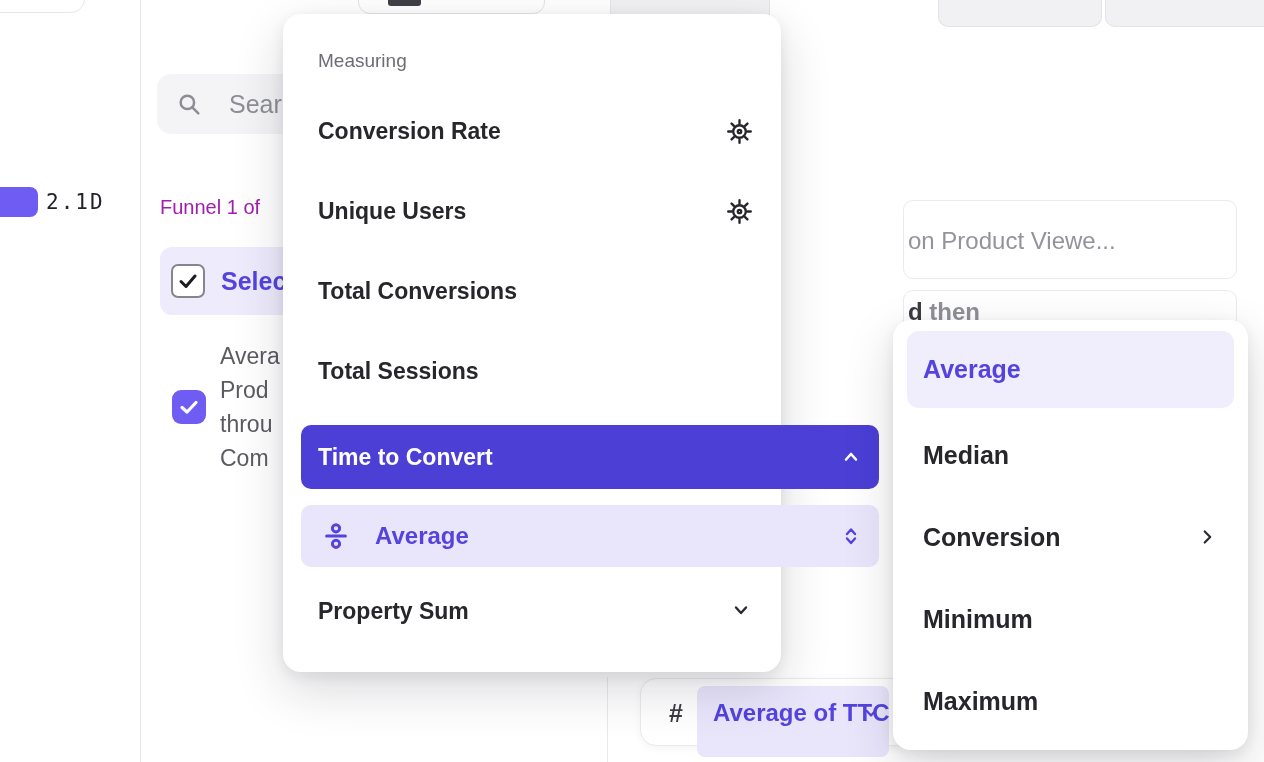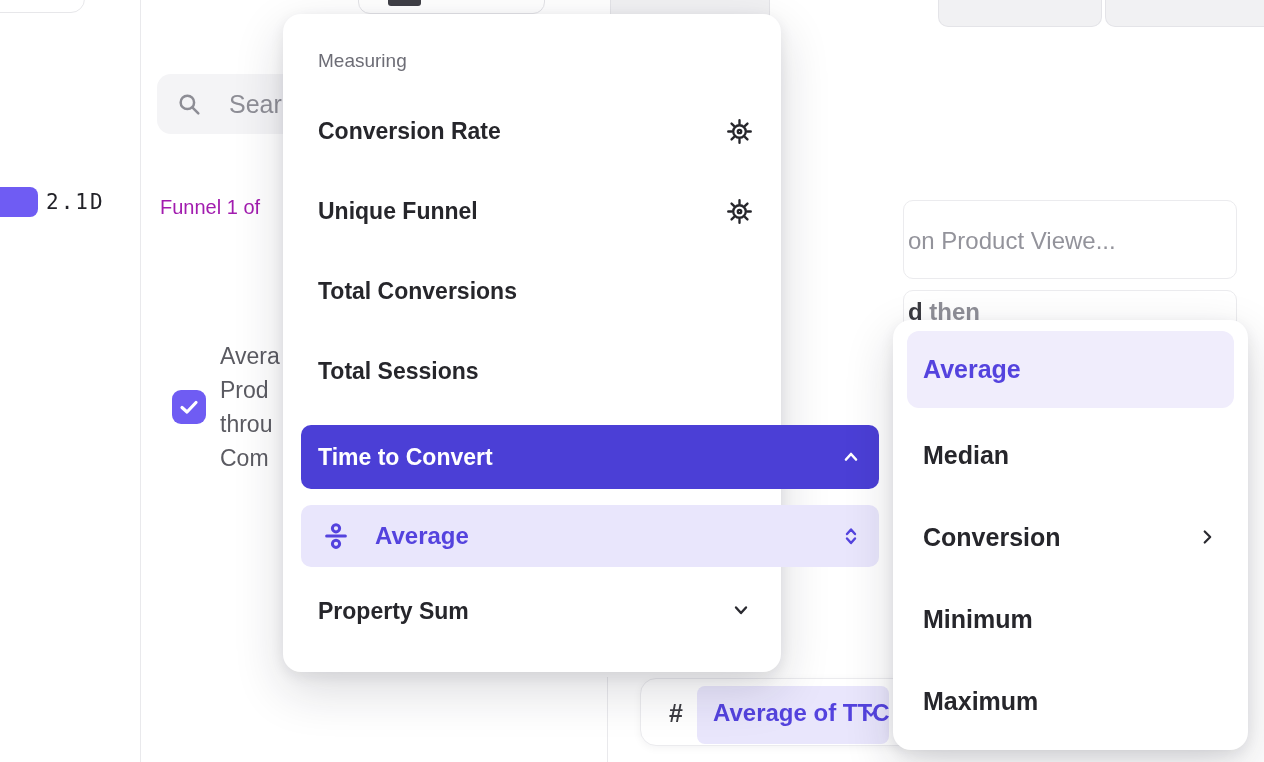--- a/index.html
+++ b/index.html
@@ -65,20 +65,28 @@
         </svg>
     </span>
     <span class="abs" style="left:64px;top:0;line-height:60px;font-size:25px;color:#8e8e96;margin-left:8px;">Sear</span>
   </div>
 
   <div class="abs" style="left:-16px;top:187px;width:54px;height:30px;background:var(--purple-bright);border-radius:8px;"></div>
   <div class="abs" style="left:46px;top:187px;height:30px;line-height:30px;font-family:'DejaVu Sans Mono',monospace;font-size:21px;letter-spacing:2px;color:#222228;">2.1D</div>
 
   <div class="abs" style="left:160px;top:196px;font-size:20px;color:#a21caf;white-space:nowrap;">Funnel 1 of</div>
 
+  <div class="abs" style="left:160px;top:247px;width:140px;height:68px;background:var(--row-select-bg);border-radius:12px;">
+    <span class="abs icon" style="left:11px;top:17px;width:34px;height:34px;background:#fff;border:2px solid #85858d;border-radius:7px;">
+      <svg width="24" height="24" viewBox="0 0 24 24">
+          <path d="M5 12.5 L10 17.5 L19 7" fill="none" stroke="#1b1b20" stroke-width="3" stroke-linecap="round" stroke-linejoin="round"></path>
+        </svg>
+    </span>
+    <span class="abs" style="left:61px;top:0;line-height:68px;font-size:25px;font-weight:700;color:var(--purple-text);white-space:nowrap;">Selec</span>
+  </div>
 
   <span class="abs icon" style="left:172px;top:390px;width:34px;height:34px;background:var(--purple-bright);border-radius:9px;">
     <svg width="24" height="24" viewBox="0 0 24 24">
         <path d="M5 12.5 L10 17 L19 7.5" fill="none" stroke="#fff" stroke-width="3.2" stroke-linecap="round" stroke-linejoin="round"></path>
       </svg>
   </span>
   <div class="abs" style="left:220px;top:339px;font-size:23px;line-height:34px;color:var(--text-midgray);white-space:nowrap;">
     <div>Avera</div>
     <div>Prod</div>
     <div>throu</div>
@@ -89,21 +97,21 @@
     <span class="abs" style="left:4px;top:0;line-height:79px;font-size:24px;color:#93939b;white-space:nowrap;text-align:right;">on Product Viewe...</span>
   </div>
   <div class="card" style="left:903px;top:290px;width:334px;height:385px;z-index:5;overflow:hidden;">
     <div class="abs" style="left:4px;top:6px;font-size:24px;line-height:30px;white-space:nowrap;">
       <span style="font-weight:700;color:#3a3a40;">d</span><span style="font-weight:700;color:var(--text-gray);"> then</span>
     </div>
   </div>
 
   <div class="card" style="left:640px;top:678px;width:600px;height:68px;border-radius:16px;z-index:6;box-shadow:0 2px 8px rgba(23,23,43,.05);">
     <span class="abs" style="left:28px;top:0;line-height:68px;font-size:25px;font-weight:700;color:#3c3c42;">#</span>
-    <div class="abs" style="left:56px;top:7px;width:192px;height:58px;background:var(--pill-light);border-radius:8px;">
+    <div class="abs" style="left:56px;top:7px;width:192px;height:71px;background:var(--pill-light);border-radius:8px;">
       <span class="abs" style="left:16px;top:0;line-height:54px;font-size:24px;font-weight:700;color:var(--purple-text);white-space:nowrap;">Average of TTC</span>
       <span class="icon abs" style="right:8px;top:17px;">
         <svg width="20" height="20" viewBox="0 0 24 24">
             <path d="M7 9.5 L12 15 L17 9.5" fill="none" stroke="#5443de" stroke-width="2.6" stroke-linecap="round" stroke-linejoin="round"></path>
           </svg>
       </span>
     </div>
   </div>
 
   <div class="panel" style="left:283px;top:14px;width:498px;height:658px;z-index:20;">
@@ -116,21 +124,21 @@
             <g fill="none" stroke="#26262b" stroke-width="2.1" stroke-linecap="round">
               <circle cx="12" cy="12" r="5.6"></circle>
               <circle cx="12" cy="12" r="1.5"></circle>
               <path d="M19 12 H22 M16.95 16.95 L19.07 19.07 M12 19 V22 M7.05 16.95 L4.93 19.07 M5 12 H2 M7.05 7.05 L4.93 4.93 M12 5 V2 M16.95 7.05 L19.07 4.93"></path>
             </g>
           </svg>
       </span>
     </div>
 
     <div class="mi" style="top:184px;">
-      <span>Unique Funnel</span>
+      <span>Unique Users</span>
       <span class="icon">
         <svg width="27" height="27" viewBox="0 0 24 24">
             <g fill="none" stroke="#26262b" stroke-width="2.1" stroke-linecap="round">
               <circle cx="12" cy="12" r="5.6"></circle>
               <circle cx="12" cy="12" r="1.5"></circle>
               <path d="M19 12 H22 M16.95 16.95 L19.07 19.07 M12 19 V22 M7.05 16.95 L4.93 19.07 M5 12 H2 M7.05 7.05 L4.93 4.93 M12 5 V2 M16.95 7.05 L19.07 4.93"></path>
             </g>
           </svg>
       </span>
     </div>

